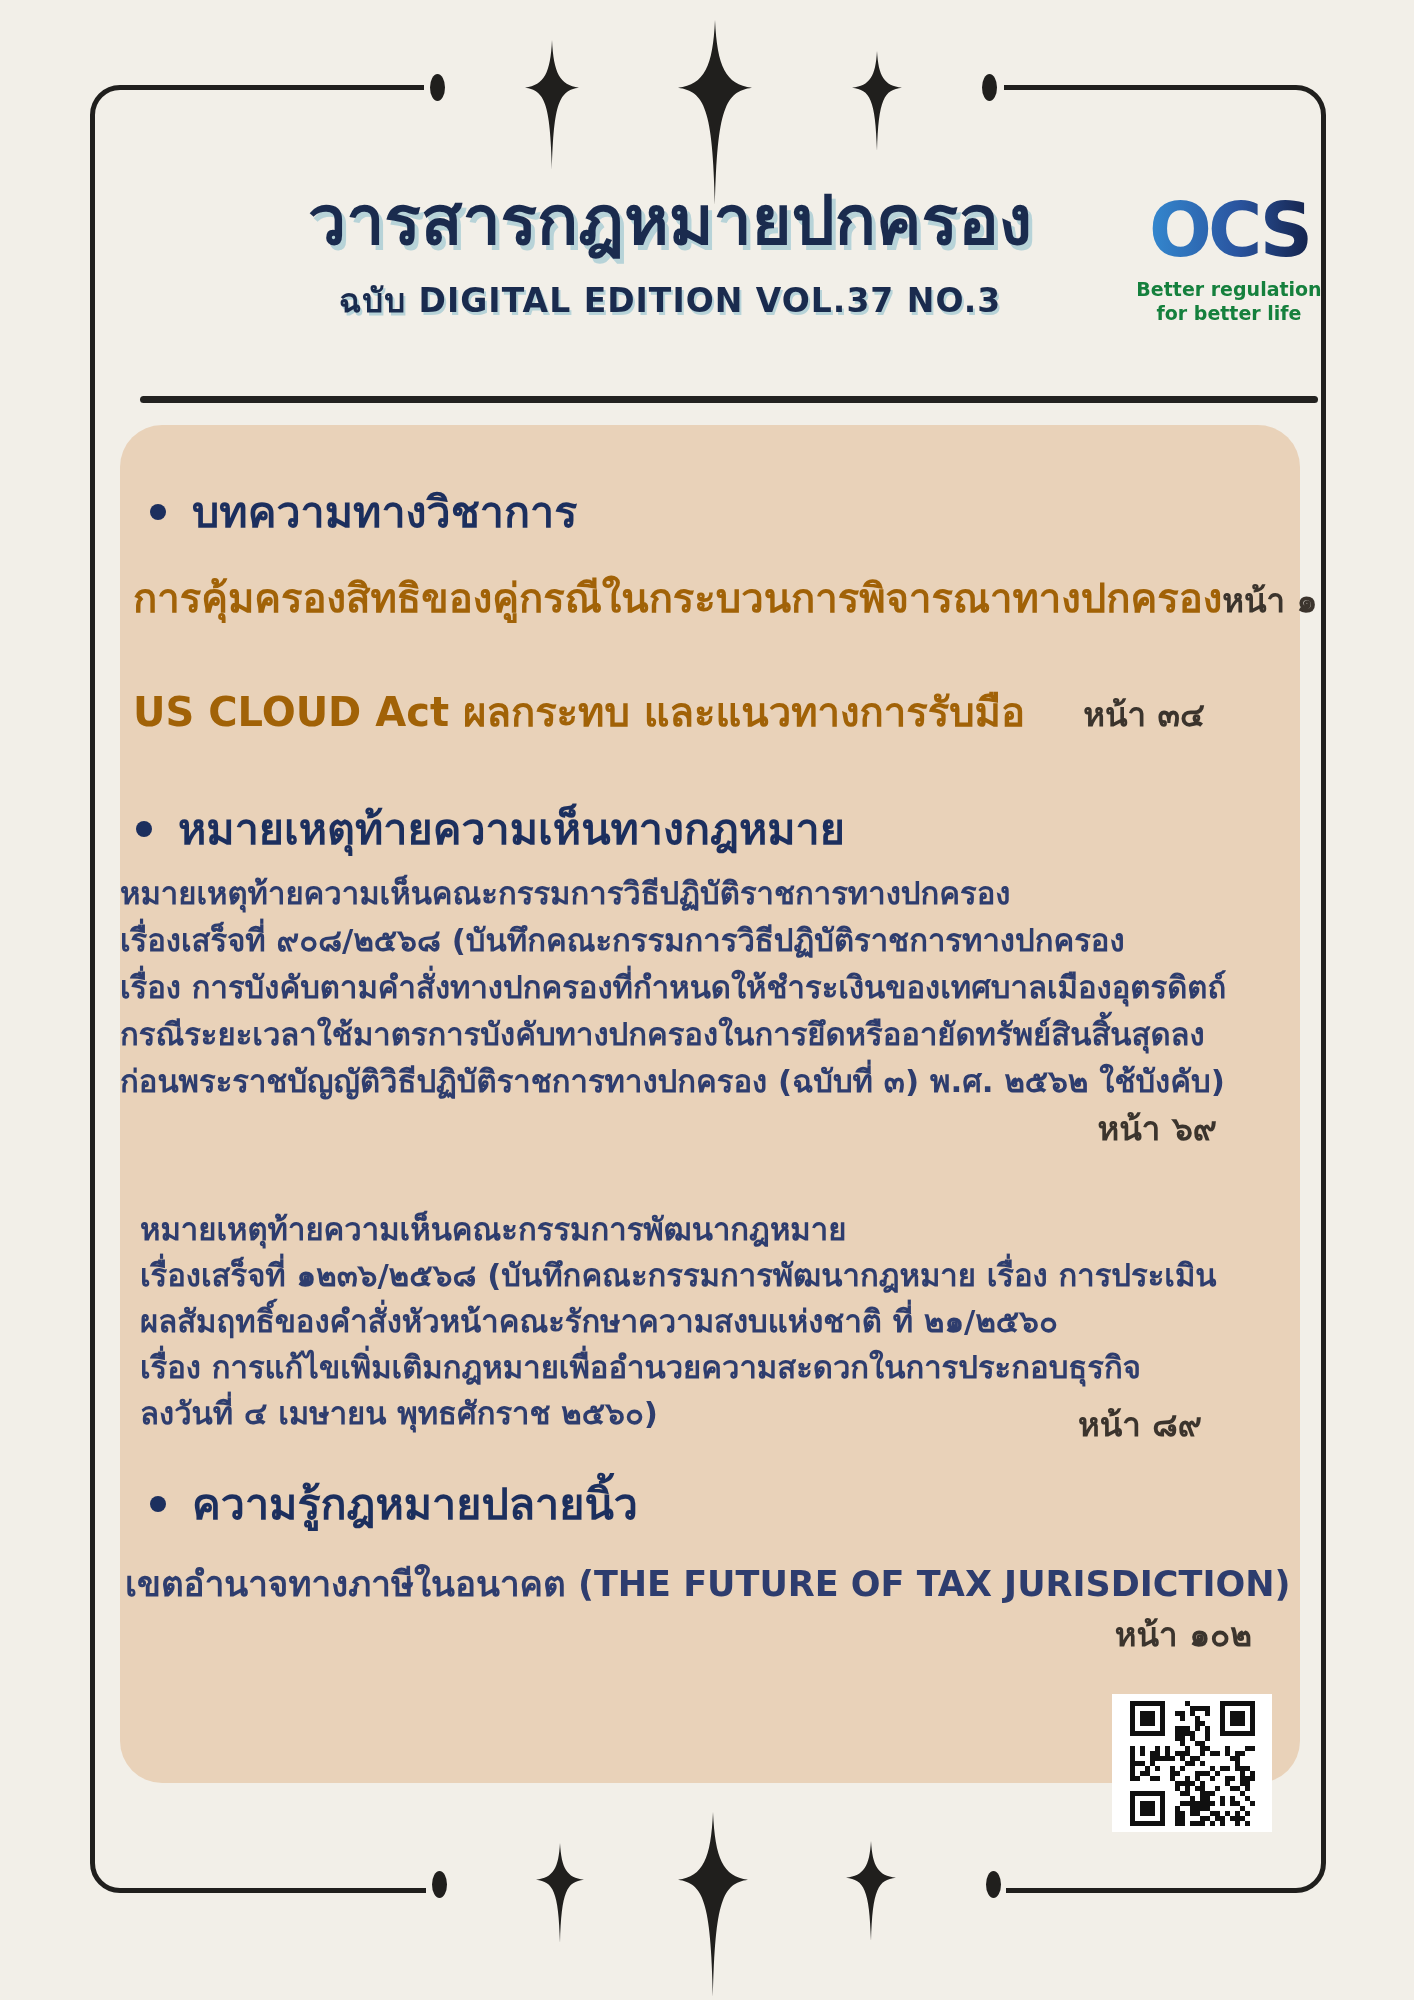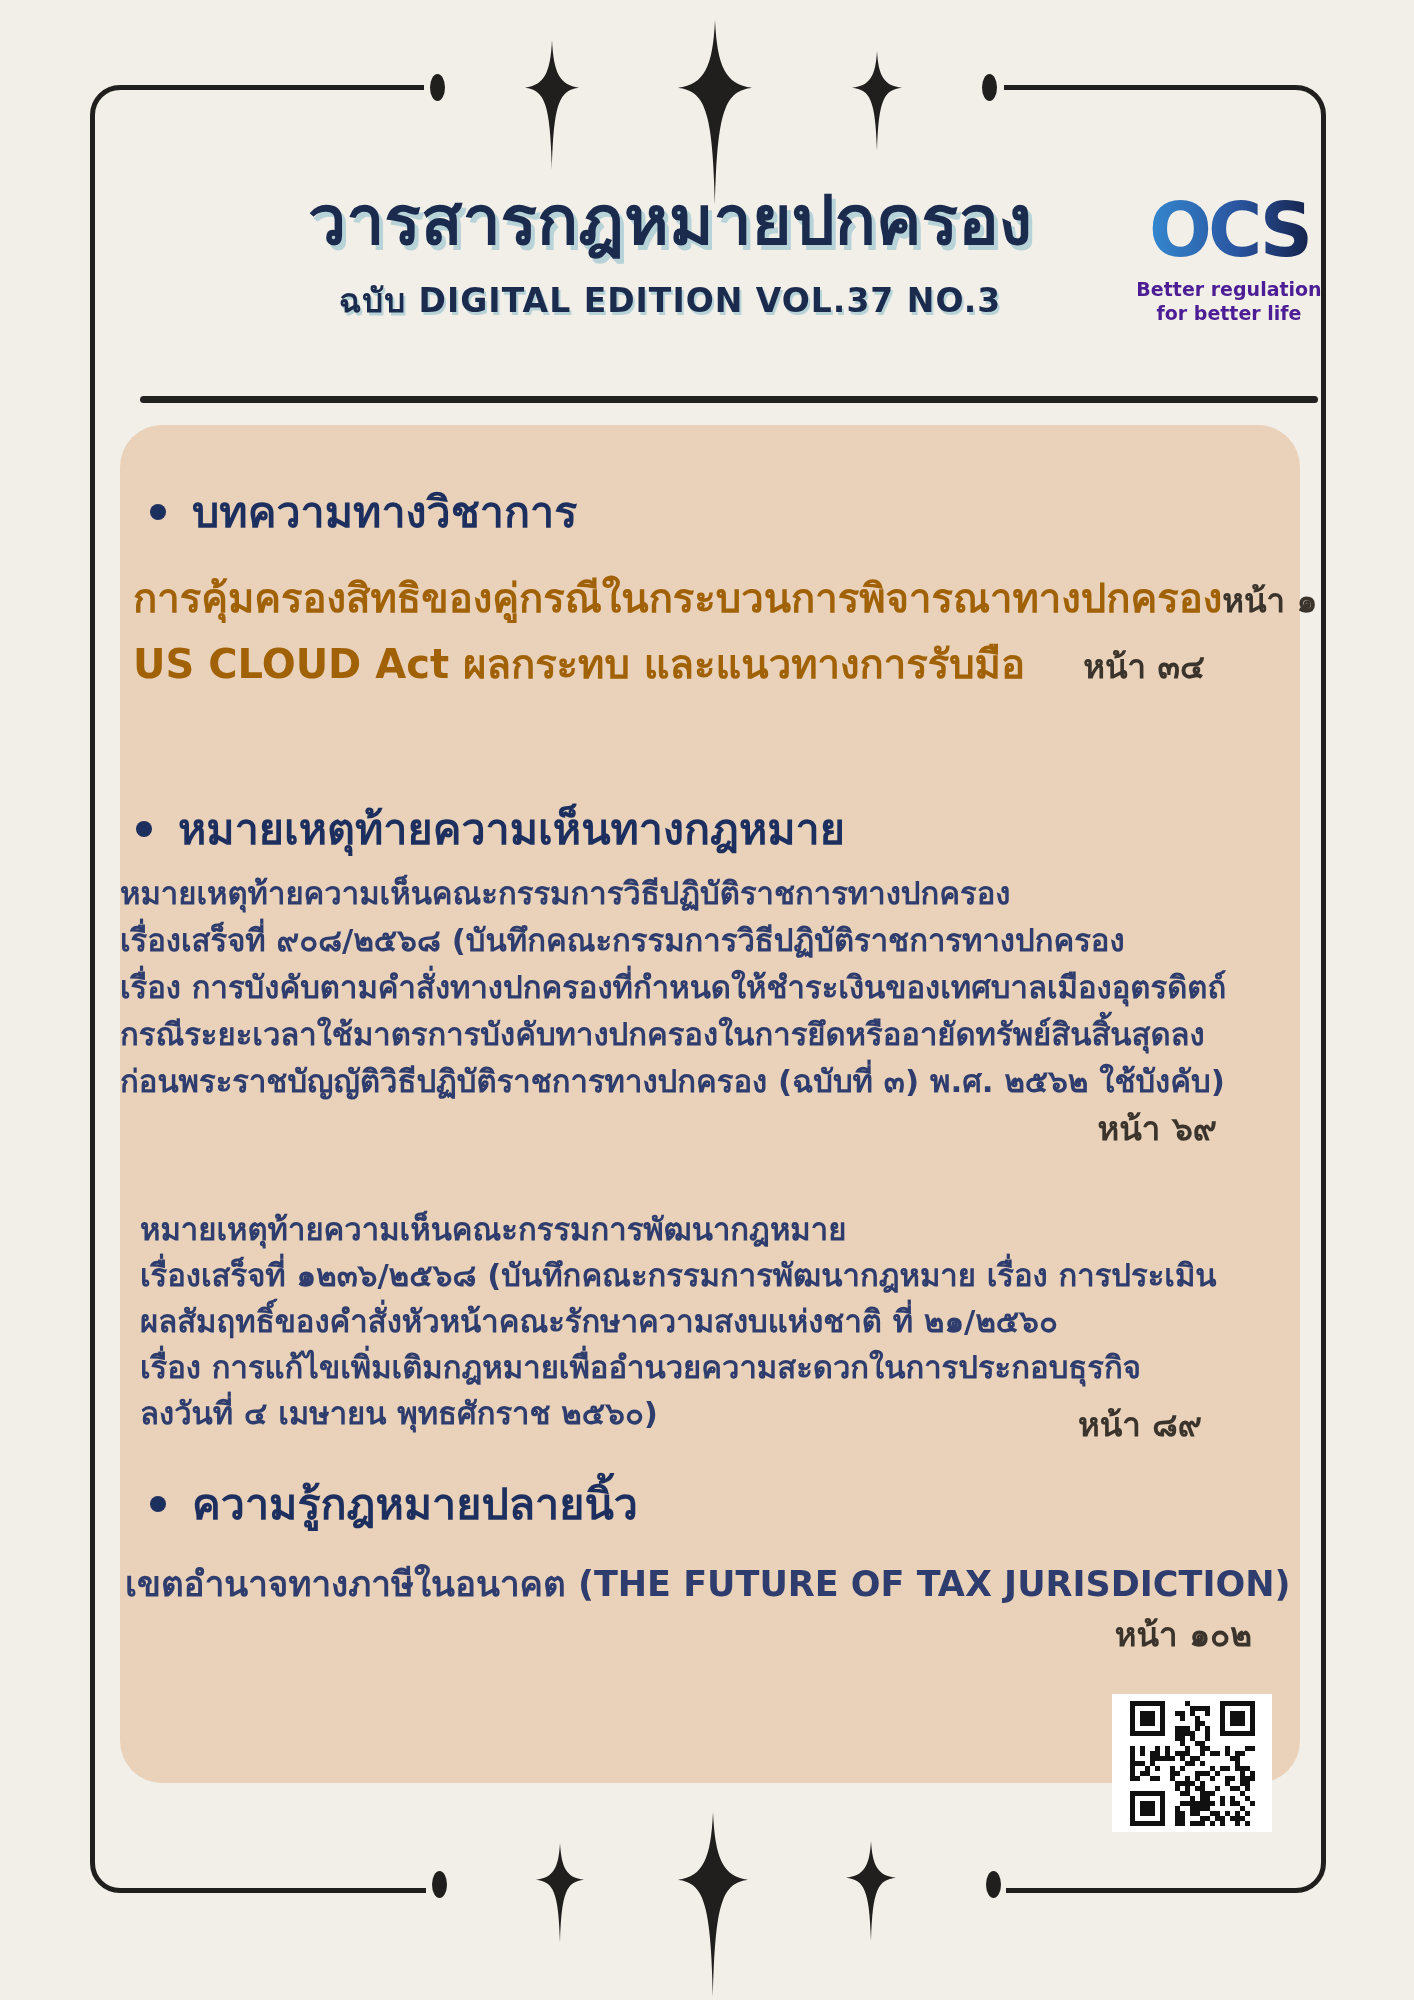--- a/index.html
+++ b/index.html
@@ -22,21 +22,21 @@
   .header-text{position:absolute;left:160px;top:182px;width:1020px;text-align:center;}
   .title{
     font-size:68px;font-weight:bold;color:#1a2b4e;line-height:1.15;white-space:nowrap;
     text-shadow:4px 5px 0 #b7d3d8;
   }
   .subtitle{
     margin-top:14px;font-size:33px;font-weight:bold;color:#1a2b4e;white-space:nowrap;
     text-shadow:2px 3px 0 #b7d3d8;letter-spacing:1px;
   }
   .logo{position:absolute;left:1096px;top:190px;width:186px;text-align:center;margin-left:40px;}
-  .logo-tagline{font-size:19px;font-weight:bold;color:#4c1d95;line-height:1.18;margin-top:2px;}
+  .logo-tagline{font-size:19px;font-weight:bold;color:#15803d;line-height:1.18;margin-top:2px;}
 
   .divider{position:absolute;left:140px;top:396px;width:1178px;height:7px;background:#232220;border-radius:4px;}
 
   .panel{position:absolute;left:120px;top:425px;width:1180px;height:1358px;background:#e9d2b9;border-radius:42px;}
 
   .section-heading{
     position:absolute;display:flex;align-items:center;gap:26px;
     color:#1c2f5e;font-size:43px;font-weight:bold;white-space:nowrap;
   }
   .bullet{width:16px;height:16px;border-radius:50%;background:#1c2f5e;flex:0 0 auto;}
@@ -121,21 +121,21 @@
   <div class="section-heading" style="left:150px;top:478px;">
     <span class="bullet"></span>
     <span>บทความทางวิชาการ</span>
   </div>
 
   <div class="toc-row" style="top:566px;">
     <span class="toc-text">การคุ้มครองสิทธิของคู่กรณีในกระบวนการพิจารณาทางปกครอง</span>
     <span class="page-num">หน้า ๑</span>
   </div>
 
-  <div class="toc-row" style="top:632px;">
+  <div class="toc-row" style="top:680px;">
     <span class="toc-text">US CLOUD Act ผลกระทบ และแนวทางการรับมือ</span>
     <span class="page-num">หน้า ๓๔</span>
   </div>
 
   <div class="section-heading" style="left:136px;top:795px;">
     <span class="bullet"></span>
     <span>หมายเหตุท้ายความเห็นทางกฎหมาย</span>
   </div>
 
   <div class="para" style="left:120px;top:870px;">

